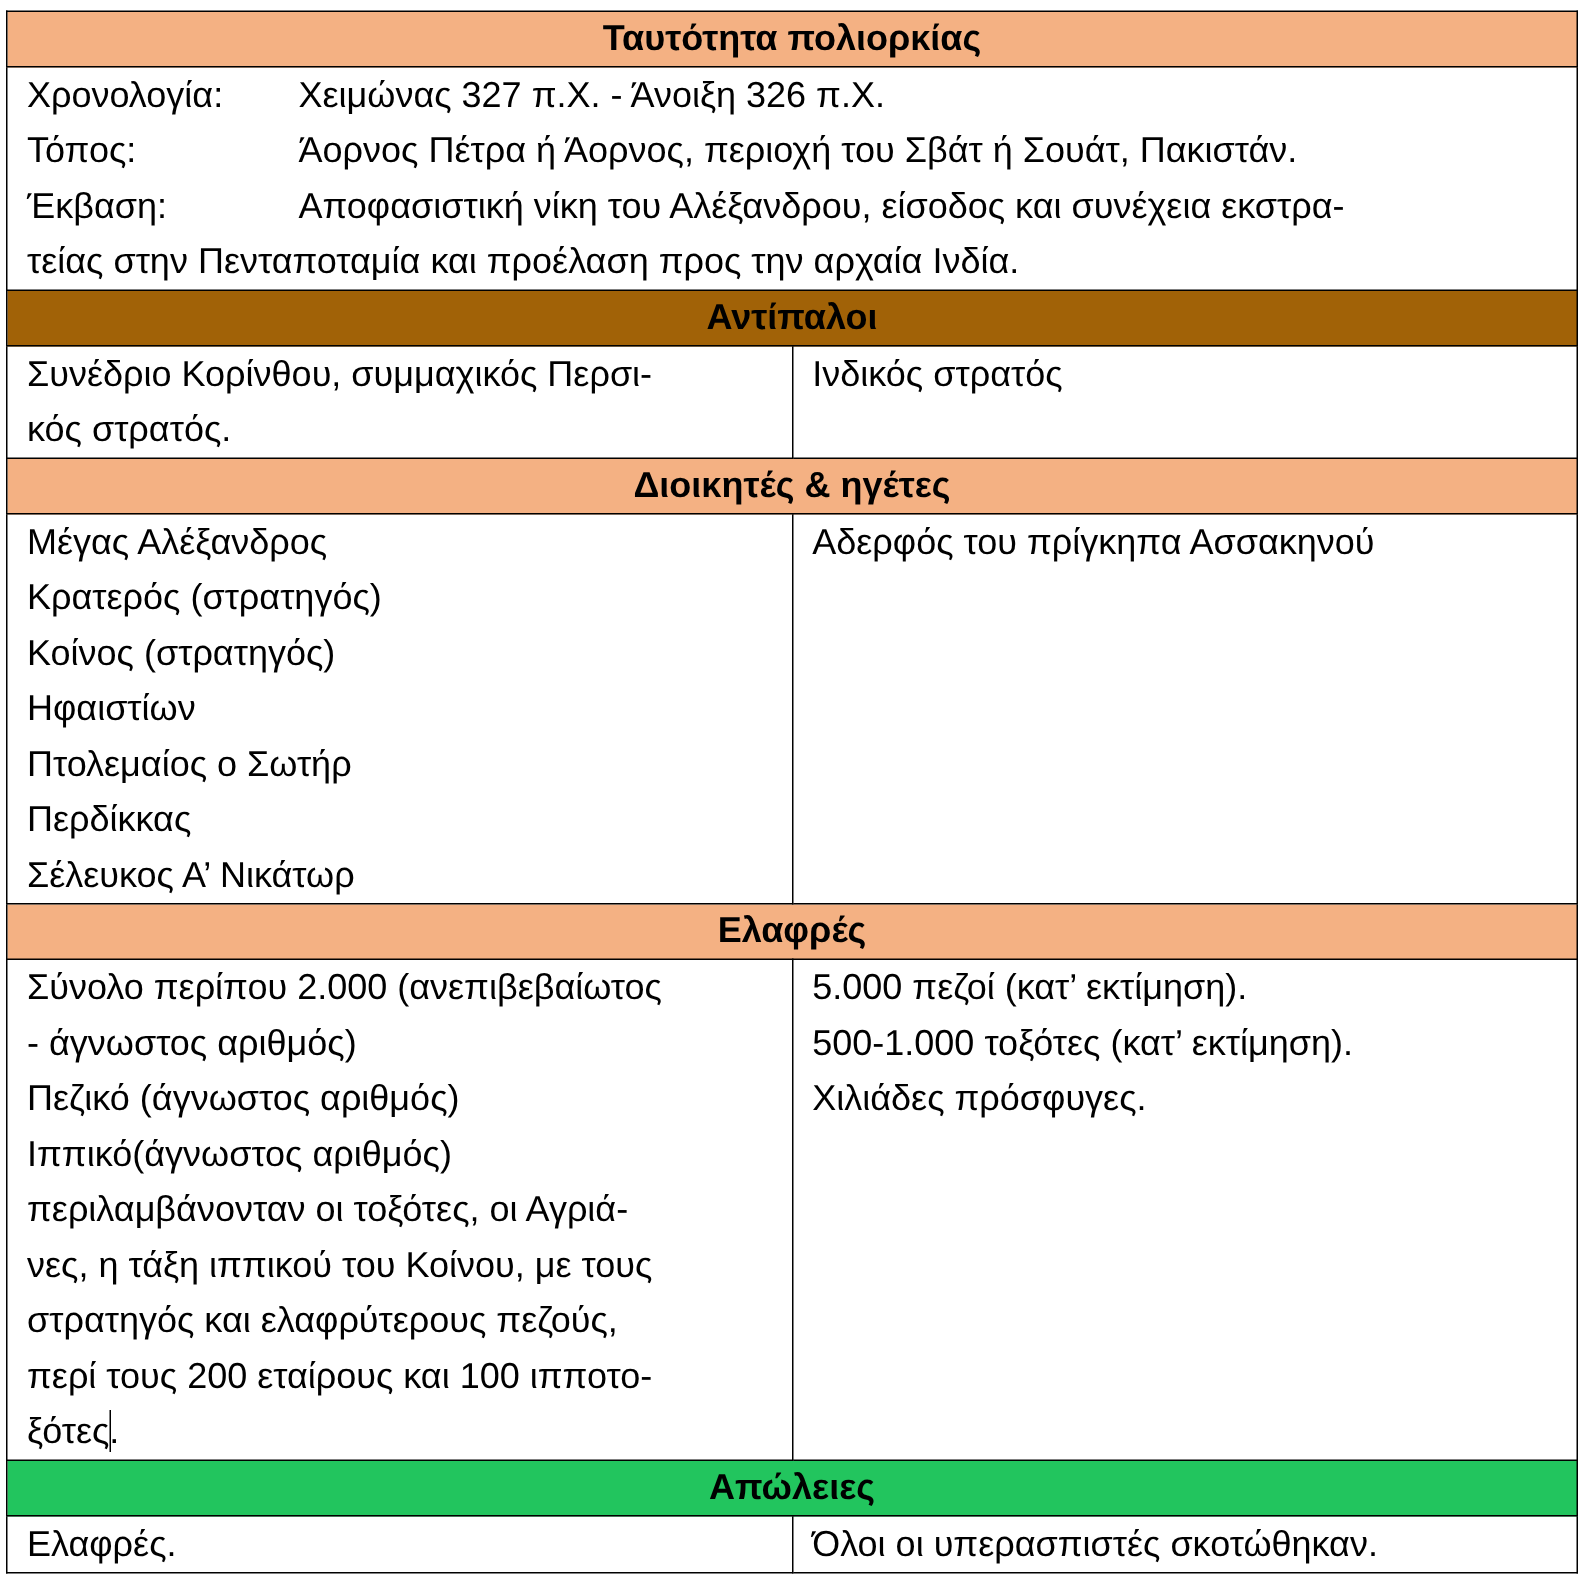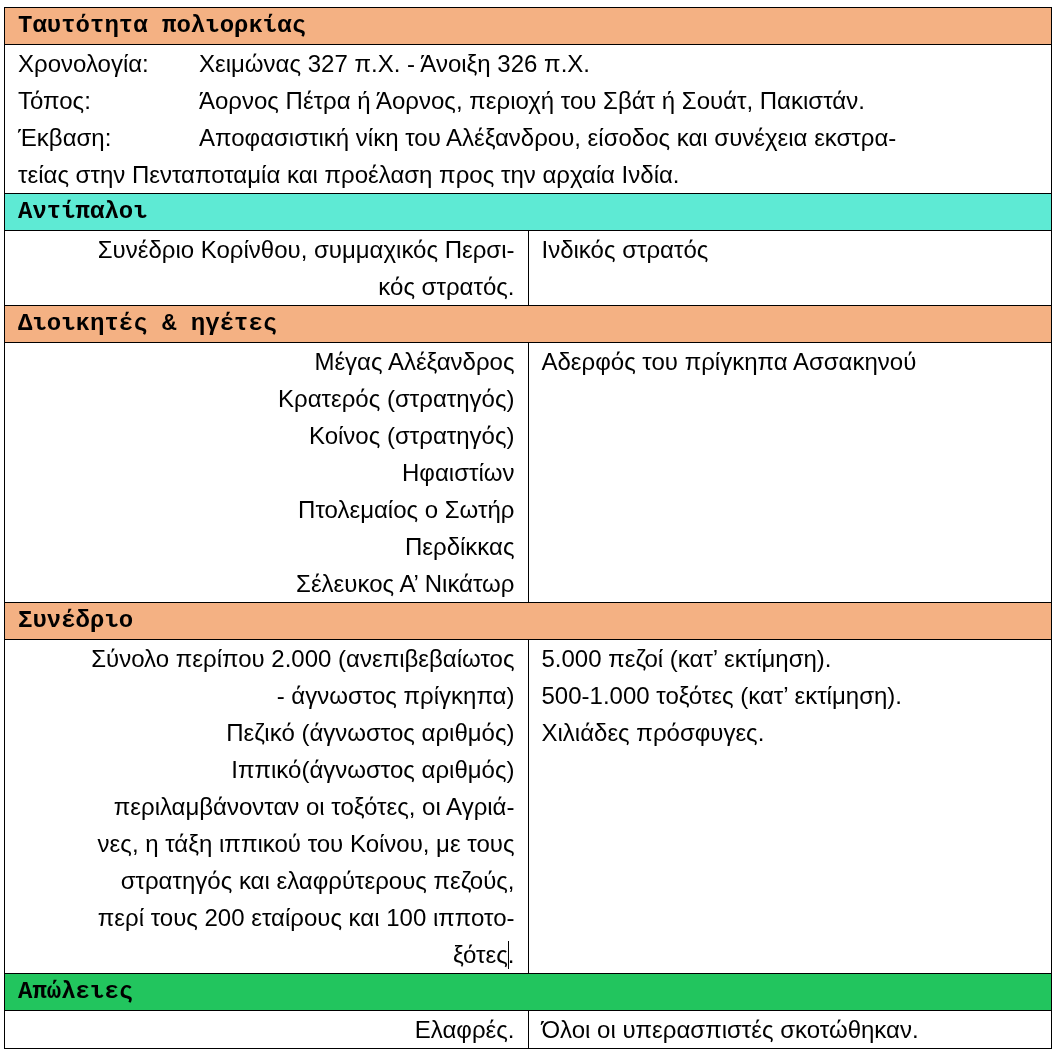--- a/index.html
+++ b/index.html
@@ -8,26 +8,26 @@
     position: absolute; left: 4px; top: 7px;
     width: 1048px;
     border-collapse: collapse;
     font-family: "Liberation Sans", "DejaVu Sans", sans-serif;
     font-size: 24px; color: #000;
     table-layout: fixed;
   }
   table.info td { border: 1.5px solid #000; vertical-align: top; padding: 0 13px; }
   td.hdr {
     background: #f4b183;
-    text-align: left; font-weight: bold;
-    height: 36px; line-height: 36px; padding: 0; font-family: Liberation Mono, monospace;
+    text-align: center; font-weight: bold;
+    height: 36px; line-height: 36px; padding: 0;
   }
   .line { display: block; line-height: 37px; white-space: nowrap; }
   .lbl { display: inline-block; width: 181px; }
-  td.col-l { width: 497px; text-align: right; }
+  td.col-l { width: 497px; }
   .cursor { display: inline-block; width: 1px; height: 28px; background: #000; vertical-align: -6px; margin-right: -1px; }
   .pad-b { padding-bottom: 2px; margin-top: 44px; }
 </style>
 </head>
 <body>
 
 <table class="info">
   <tbody>
       <tr>
     <td class="hdr" colspan="2" style="background: rgb(244, 177, 131);">Ταυτότητα πολιορκίας</td>
@@ -35,21 +35,21 @@
   <tr>
     <td colspan="2" class="pad-b">
       <span class="line"><span class="lbl">Χρονολογία:</span><span>Χειμώνας 327 π.Χ. - Άνοιξη 326 π.Χ.</span></span>
       <span class="line"><span class="lbl">Τόπος:</span><span>Άορνος Πέτρα ή Άορνος, περιοχή του Σβάτ ή Σουάτ, Πακιστάν.</span></span>
       <span class="line"><span class="lbl">Έκβαση:</span><span>Αποφασιστική νίκη του Αλέξανδρου, είσοδος και συνέχεια εκστρα-</span></span>
       <span class="line">τείας στην Πενταποταμία και προέλαση προς την αρχαία Ινδία.</span>
     </td>
   </tr>
 
   <tr>
-    <td class="hdr" colspan="2" style="background: #5eead4;">Αντίπαλοι</td>
+    <td class="hdr" colspan="2" style="background: #a16207;">Αντίπαλοι</td>
   </tr>
   <tr>
     <td class="col-l">
       <span class="line">Συνέδριο Κορίνθου, συμμαχικός Περσι-</span>
       <span class="line">κός στρατός.</span>
     </td>
     <td>
       <span class="line">Ινδικός στρατός</span>
     </td>
   </tr>
@@ -66,26 +66,26 @@
       <span class="line">Πτολεμαίος ο Σωτήρ</span>
       <span class="line">Περδίκκας</span>
       <span class="line">Σέλευκος Α’ Νικάτωρ</span>
     </td>
     <td>
       <span class="line">Αδερφός του πρίγκηπα Ασσακηνού</span>
     </td>
   </tr>
 
   <tr>
-    <td class="hdr" colspan="2" style="background: rgb(244, 177, 131);">Συνέδριο</td>
+    <td class="hdr" colspan="2" style="background: rgb(244, 177, 131);">Ελαφρές</td>
   </tr>
   <tr>
     <td class="col-l">
       <span class="line">Σύνολο περίπου 2.000 (ανεπιβεβαίωτος</span>
-      <span class="line">- άγνωστος πρίγκηπα)</span>
+      <span class="line">- άγνωστος αριθμός)</span>
       <span class="line">Πεζικό (άγνωστος αριθμός)</span>
       <span class="line">Ιππικό(άγνωστος αριθμός)</span>
       <span class="line">περιλαμβάνονταν οι τοξότες, οι Αγριά-</span>
       <span class="line">νες, η τάξη ιππικού του Κοίνου, με τους</span>
       <span class="line">στρατηγός και ελαφρύτερους πεζούς,</span>
       <span class="line">περί τους 200 εταίρους και 100 ιπποτο-</span>
       <span class="line"><span>ξότες</span><span class="cursor"></span><span>.</span></span>
     </td>
     <td>
       <span class="line">5.000 πεζοί (κατ’ εκτίμηση).</span>

